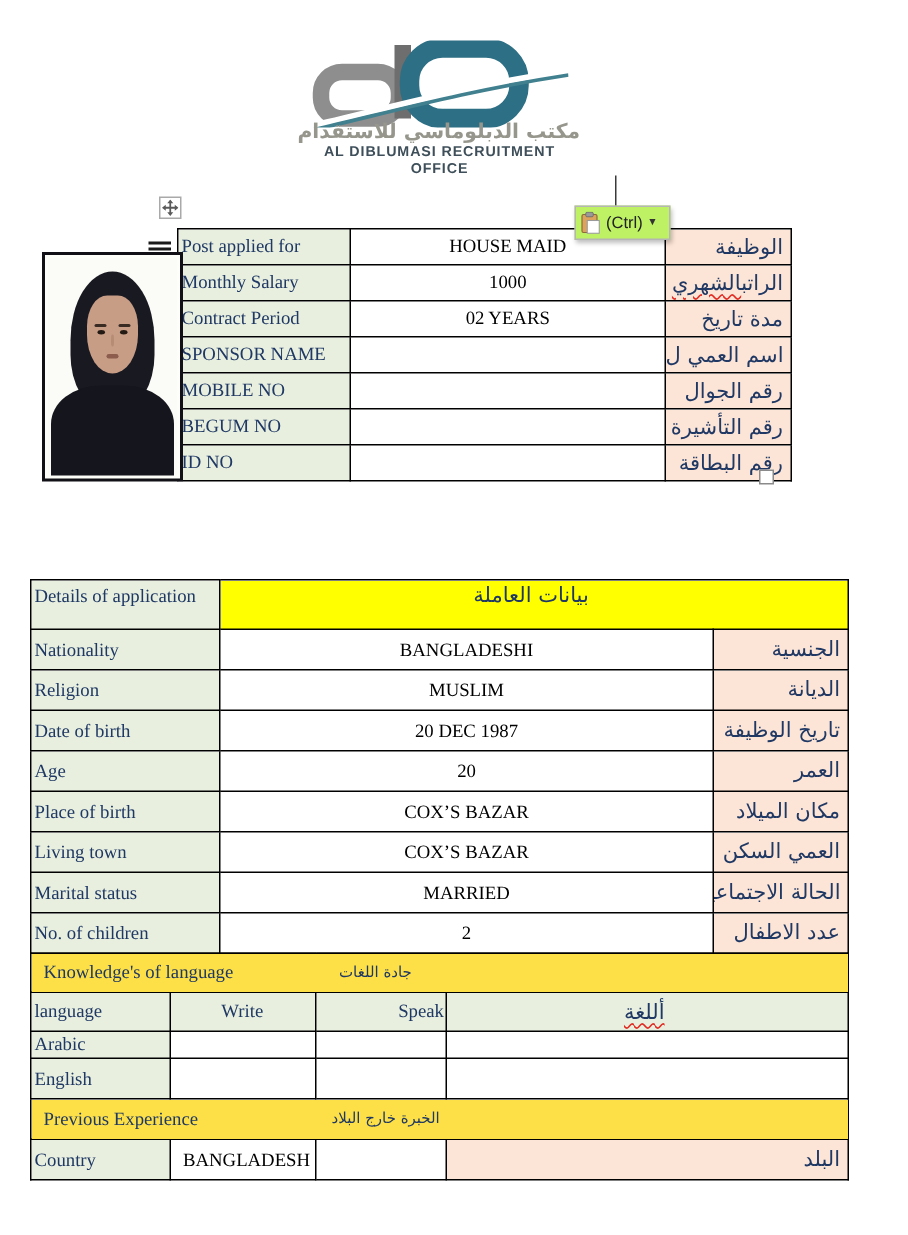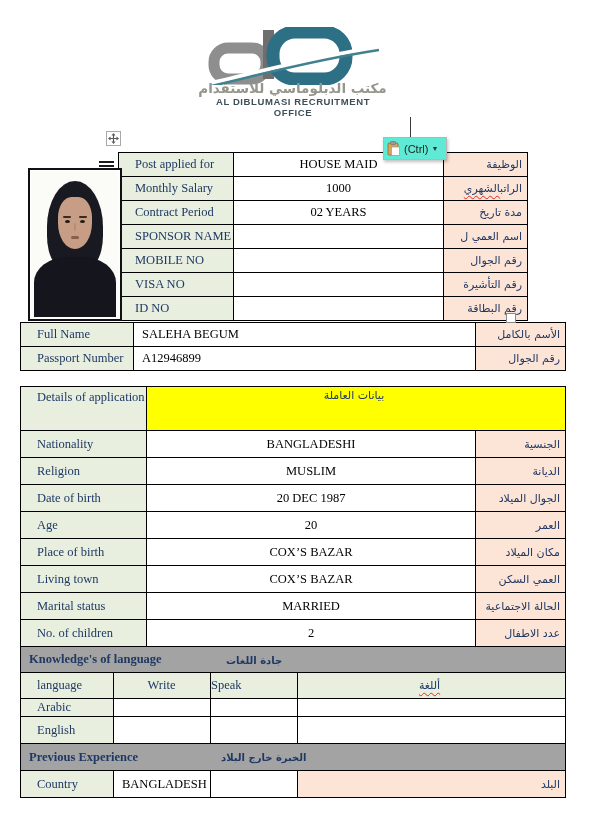--- a/index.html
+++ b/index.html
@@ -11,56 +11,56 @@
     font-family:"DejaVu Sans",sans-serif;font-weight:bold;font-size:13.5px;color:#96968c;direction:rtl;}
   .logo-english{position:absolute;left:198px;top:96px;width:190px;text-align:center;
     font-family:"Liberation Sans",sans-serif;font-weight:bold;font-size:9.5px;letter-spacing:.6px;color:#3e4f5a;}
 
   
   .move-handle{position:absolute;left:106px;top:131px;width:15px;height:15px;background:#fff;
     border:1px solid #a9a9a9;display:flex;align-items:center;justify-content:center;box-sizing:border-box;}
   .equals-mark{position:absolute;left:99px;top:161px;width:15px;}
   .equals-mark div{height:2px;background:#1a1a1a;margin-bottom:2px;}
   .caret{position:absolute;left:410px;top:117px;width:1px;height:21px;background:#3a3a3a;}
-  .paste-btn{position:absolute;left:383px;top:137px;width:64px;height:23px;background:#5eead4;
+  .paste-btn{position:absolute;left:383px;top:137px;width:64px;height:23px;background:#bef264;
     border:1px solid #b5b5b5;box-shadow:1px 2px 3px rgba(0,0,0,.25);display:flex;align-items:center;
     padding:0 3px;box-sizing:border-box;font-family:"Liberation Sans",sans-serif;font-size:11px;color:#222;z-index:20;}
   .paste-btn .lbl-txt{margin:0 3px 0 4px;}
   .paste-btn .arrow{font-size:7px;color:#333;}
 
   
   .photo-frame{position:absolute;left:28px;top:168px;width:94px;height:153px;box-sizing:border-box;
     border:2px solid #101016;background:#fdfdfa;padding:2px;z-index:2;}
   .photo{position:relative;width:100%;height:100%;background:#fbfbf7;overflow:hidden;}
   .shoulders{position:absolute;bottom:-4px;left:2%;width:96%;height:44%;background:#15151d;border-radius:40% 40% 0 0;}
   .scarf{position:absolute;top:6%;left:17%;width:66%;height:64%;background:#191922;border-radius:50% 50% 40% 40%;}
   .face{position:absolute;top:17%;left:30%;width:40%;height:36%;background:#c79d86;border-radius:46% 46% 58% 58%;}
   .brow{position:absolute;top:38%;width:22%;height:2px;background:#3a2b22;border-radius:2px;}
   .eye{position:absolute;top:45%;width:5px;height:3px;background:#241a14;border-radius:50%;}
   .nose{position:absolute;top:50%;left:47%;width:6%;height:16%;background:#b78c74;border-radius:40%;}
   .mouth{position:absolute;top:76%;left:38%;width:24%;height:3px;background:#8c5c4c;border-radius:2px;}
 
   
   table{border-collapse:collapse;table-layout:fixed;}
   td{border:1px solid #000;box-sizing:border-box;vertical-align:middle;overflow:hidden;white-space:nowrap;}
-  .lbl{color:#1f3864;font-size:12.5px;padding-left:16px;text-align:left;}
+  .lbl{color:#1f3864;font-size:12.5px;padding-left:2px;text-align:left;}
   .val{color:#000;font-size:12.5px;text-align:center;}
   .val-left{color:#000;font-size:12.5px;text-align:left;padding-left:8px;}
-  .ar{color:#1f3864;font-family:"DejaVu Sans",sans-serif;font-size:11px;text-align:right;padding-right:5px;direction:rtl;}
+  .ar{color:#1f3864;font-family:"DejaVu Sans",sans-serif;font-size:14px;text-align:right;padding-right:5px;direction:rtl;}
   .green{background:#e8efdf;}
   .pink{background:#fce4d6;}
   .yellow{background:#ffff00;}
   .sq{text-decoration:underline;text-decoration-style:wavy;text-decoration-color:#e22a22;
       text-decoration-thickness:1px;text-underline-offset:3px;}
   .gap2{margin-left:3px;}
   .t1{position:absolute;left:118px;top:152px;z-index:1;}
   .t2{position:absolute;left:20px;top:322px;}
   .t3{position:absolute;left:20px;top:386px;}
   .t3b{margin-top:-1px;}
-  .merged-row-cell{position:relative;color:#1f3864;font-size:12.5px;padding-left:8px;background:#a3a3a3;font-weight:bold;}
+  .merged-row-cell{position:relative;color:#1f3864;font-size:12.5px;padding-left:8px;background:#fde047;}
   .merged-ar{position:absolute;top:50%;transform:translateY(-50%);font-family:"DejaVu Sans",sans-serif;
     font-size:10px;color:#1f3864;direction:rtl;text-align:left;}
   .anchor-square{position:absolute;left:506px;top:313px;width:8px;height:8px;background:#fff;border:1px solid #8a8a8a;z-index:5;}
 </style>
 </head>
 <body>
 
 <div class="page">
 
   <svg style="position:absolute;left:207px;top:27px;width:172px;height:58px;" viewBox="0 0 172 58">
@@ -140,81 +140,60 @@
         <td class="lbl green">SPONSOR NAME</td>
         <td class="val"></td>
         <td class="ar pink">اسم العمي ل</td>
       </tr>
       <tr style="height:24px;">
         <td class="lbl green">MOBILE NO</td>
         <td class="val"></td>
         <td class="ar pink">رقم الجوال</td>
       </tr>
       <tr style="height:24px;">
-        <td class="lbl green">VISA NO</td>
+        <td class="lbl green">BEGUM NO</td>
         <td class="val"></td>
         <td class="ar pink">رقم التأشيرة</td>
       </tr>
       <tr style="height:24px;">
         <td class="lbl green">ID NO</td>
         <td class="val"></td>
         <td class="ar pink">رقم البطاقة</td>
       </tr>
     </tbody>
       </table>
   </div>
 
-  <div class="t2">
-    <table style="width:545px;">
-      <colgroup>
-          <col style="width:113px;">
-          <col style="width:342px;">
-          <col style="width:90px;">
-        </colgroup>
-      <tbody>
-          <tr style="height:24px;">
-        <td class="lbl green">Full Name</td>
-        <td class="val-left">SALEHA BEGUM</td>
-        <td class="ar pink">الأسم بالكامل</td>
-      </tr>
-      <tr style="height:24px;">
-        <td class="lbl green">Passport Number</td>
-        <td class="val-left">A12946899</td>
-        <td class="ar pink">رقم الجوال</td>
-      </tr>
-    </tbody>
-      </table>
-  </div>
 
   <div class="t3">
     <table style="width:545px;">
       <colgroup>
           <col style="width:126px;">
           <col style="width:329px;">
           <col style="width:90px;">
         </colgroup>
       <tbody>
-          <tr style="height:44px;">
+          <tr style="height:33px;">
         <td class="lbl green" style="vertical-align:top;padding-top:3px;">Details of application</td>
         <td class="ar yellow" colspan="2" style="text-align:center;vertical-align:top;padding-top:2px;">بيانات العاملة</td>
       </tr>
       <tr style="height:27px;">
         <td class="lbl green">Nationality</td>
         <td class="val">BANGLADESHI</td>
         <td class="ar pink">الجنسية</td>
       </tr>
       <tr style="height:27px;">
         <td class="lbl green">Religion</td>
         <td class="val">MUSLIM</td>
         <td class="ar pink">الديانة</td>
       </tr>
       <tr style="height:27px;">
         <td class="lbl green">Date of birth</td>
         <td class="val">20 DEC 1987</td>
-        <td class="ar pink">الجوال الميلاد</td>
+        <td class="ar pink">تاريخ الوظيفة</td>
       </tr>
       <tr style="height:27px;">
         <td class="lbl green">Age</td>
         <td class="val">20</td>
         <td class="ar pink">العمر</td>
       </tr>
       <tr style="height:27px;">
         <td class="lbl green">Place of birth</td>
         <td class="val">COX’S BAZAR</td>
         <td class="ar pink">مكان الميلاد</td>
@@ -247,21 +226,21 @@
       <tbody>
           <tr style="height:26px;">
         <td class="merged-row-cell" colspan="4">
           <span>Knowledge's of language</span>
           <span class="merged-ar" style="left:205px;width:100px;">جادة اللغات</span>
         </td>
       </tr>
       <tr style="height:26px;">
         <td class="lbl green">language</td>
         <td class="lbl green" style="text-align:center;padding-left:0;">Write</td>
-        <td class="lbl green" style="text-align:left;padding-left:0;">Speak</td>
+        <td class="lbl green" style="text-align:right;padding-left:0;">Speak</td>
         <td class="ar green" style="text-align:center;"><span class="sq">أللغة</span></td>
       </tr>
       <tr style="height:17px;">
         <td class="lbl green">Arabic</td>
         <td></td>
         <td></td>
         <td></td>
       </tr>
       <tr style="height:27px;">
         <td class="lbl green">English</td>

